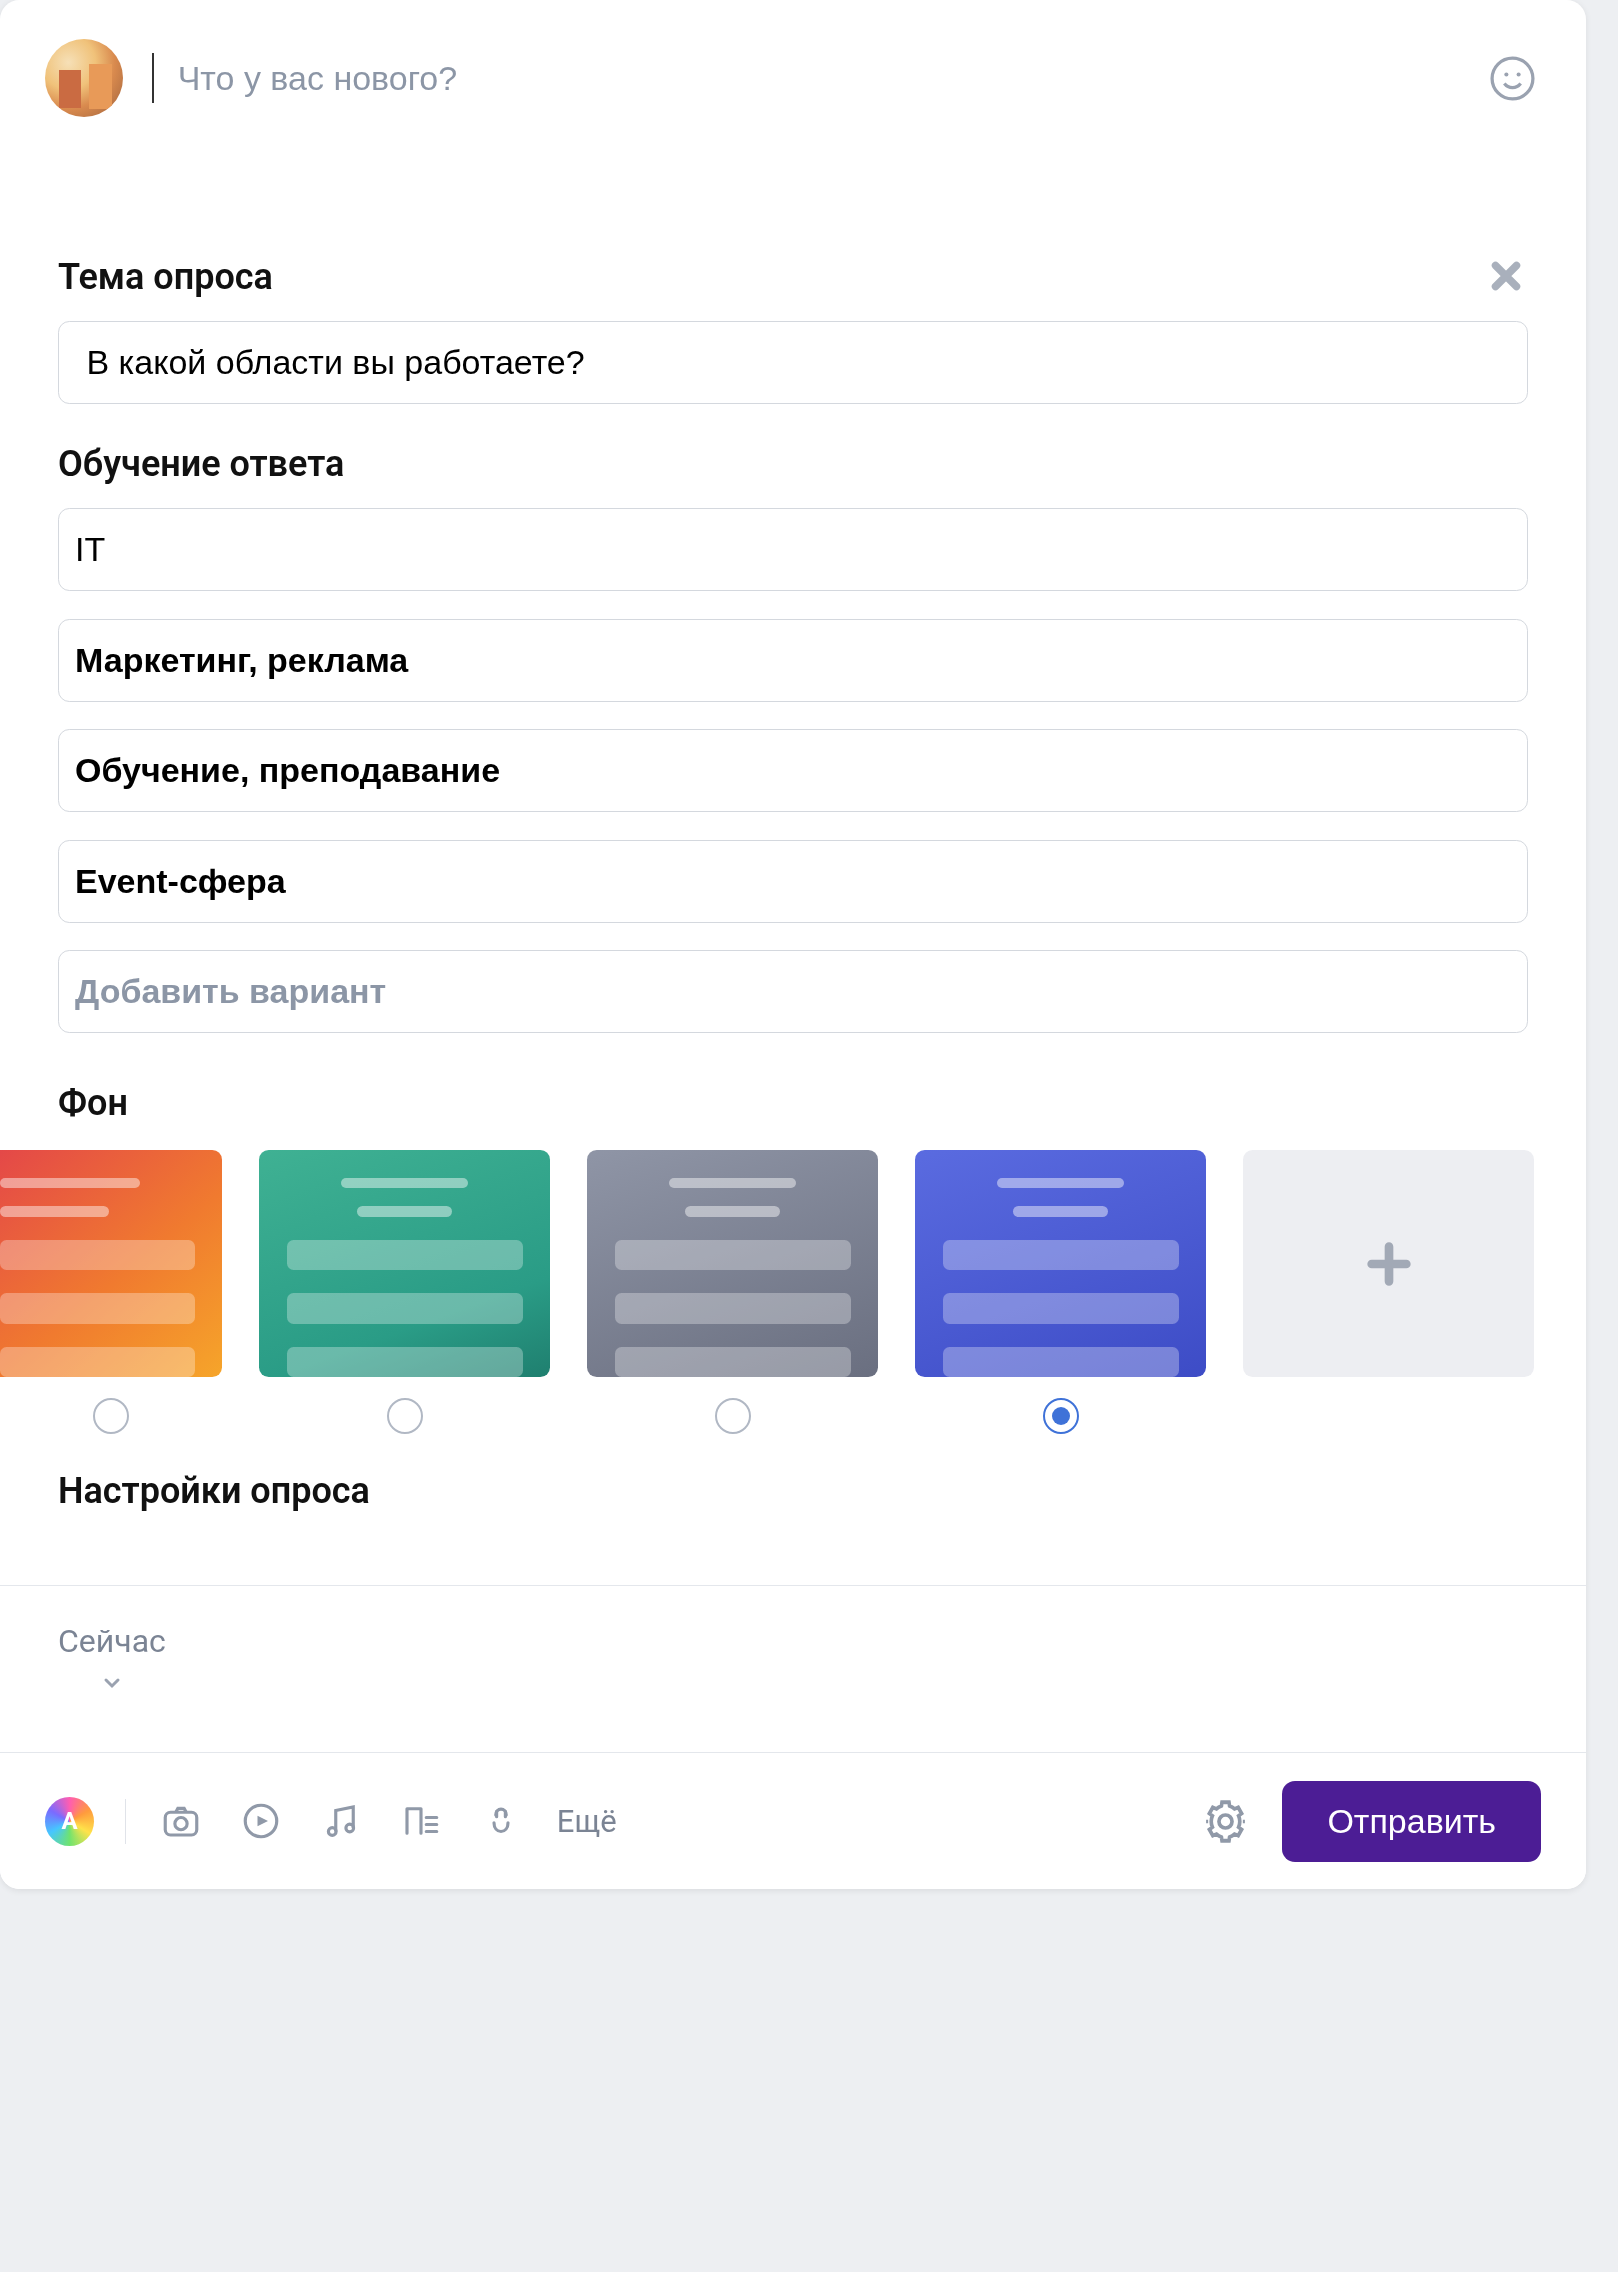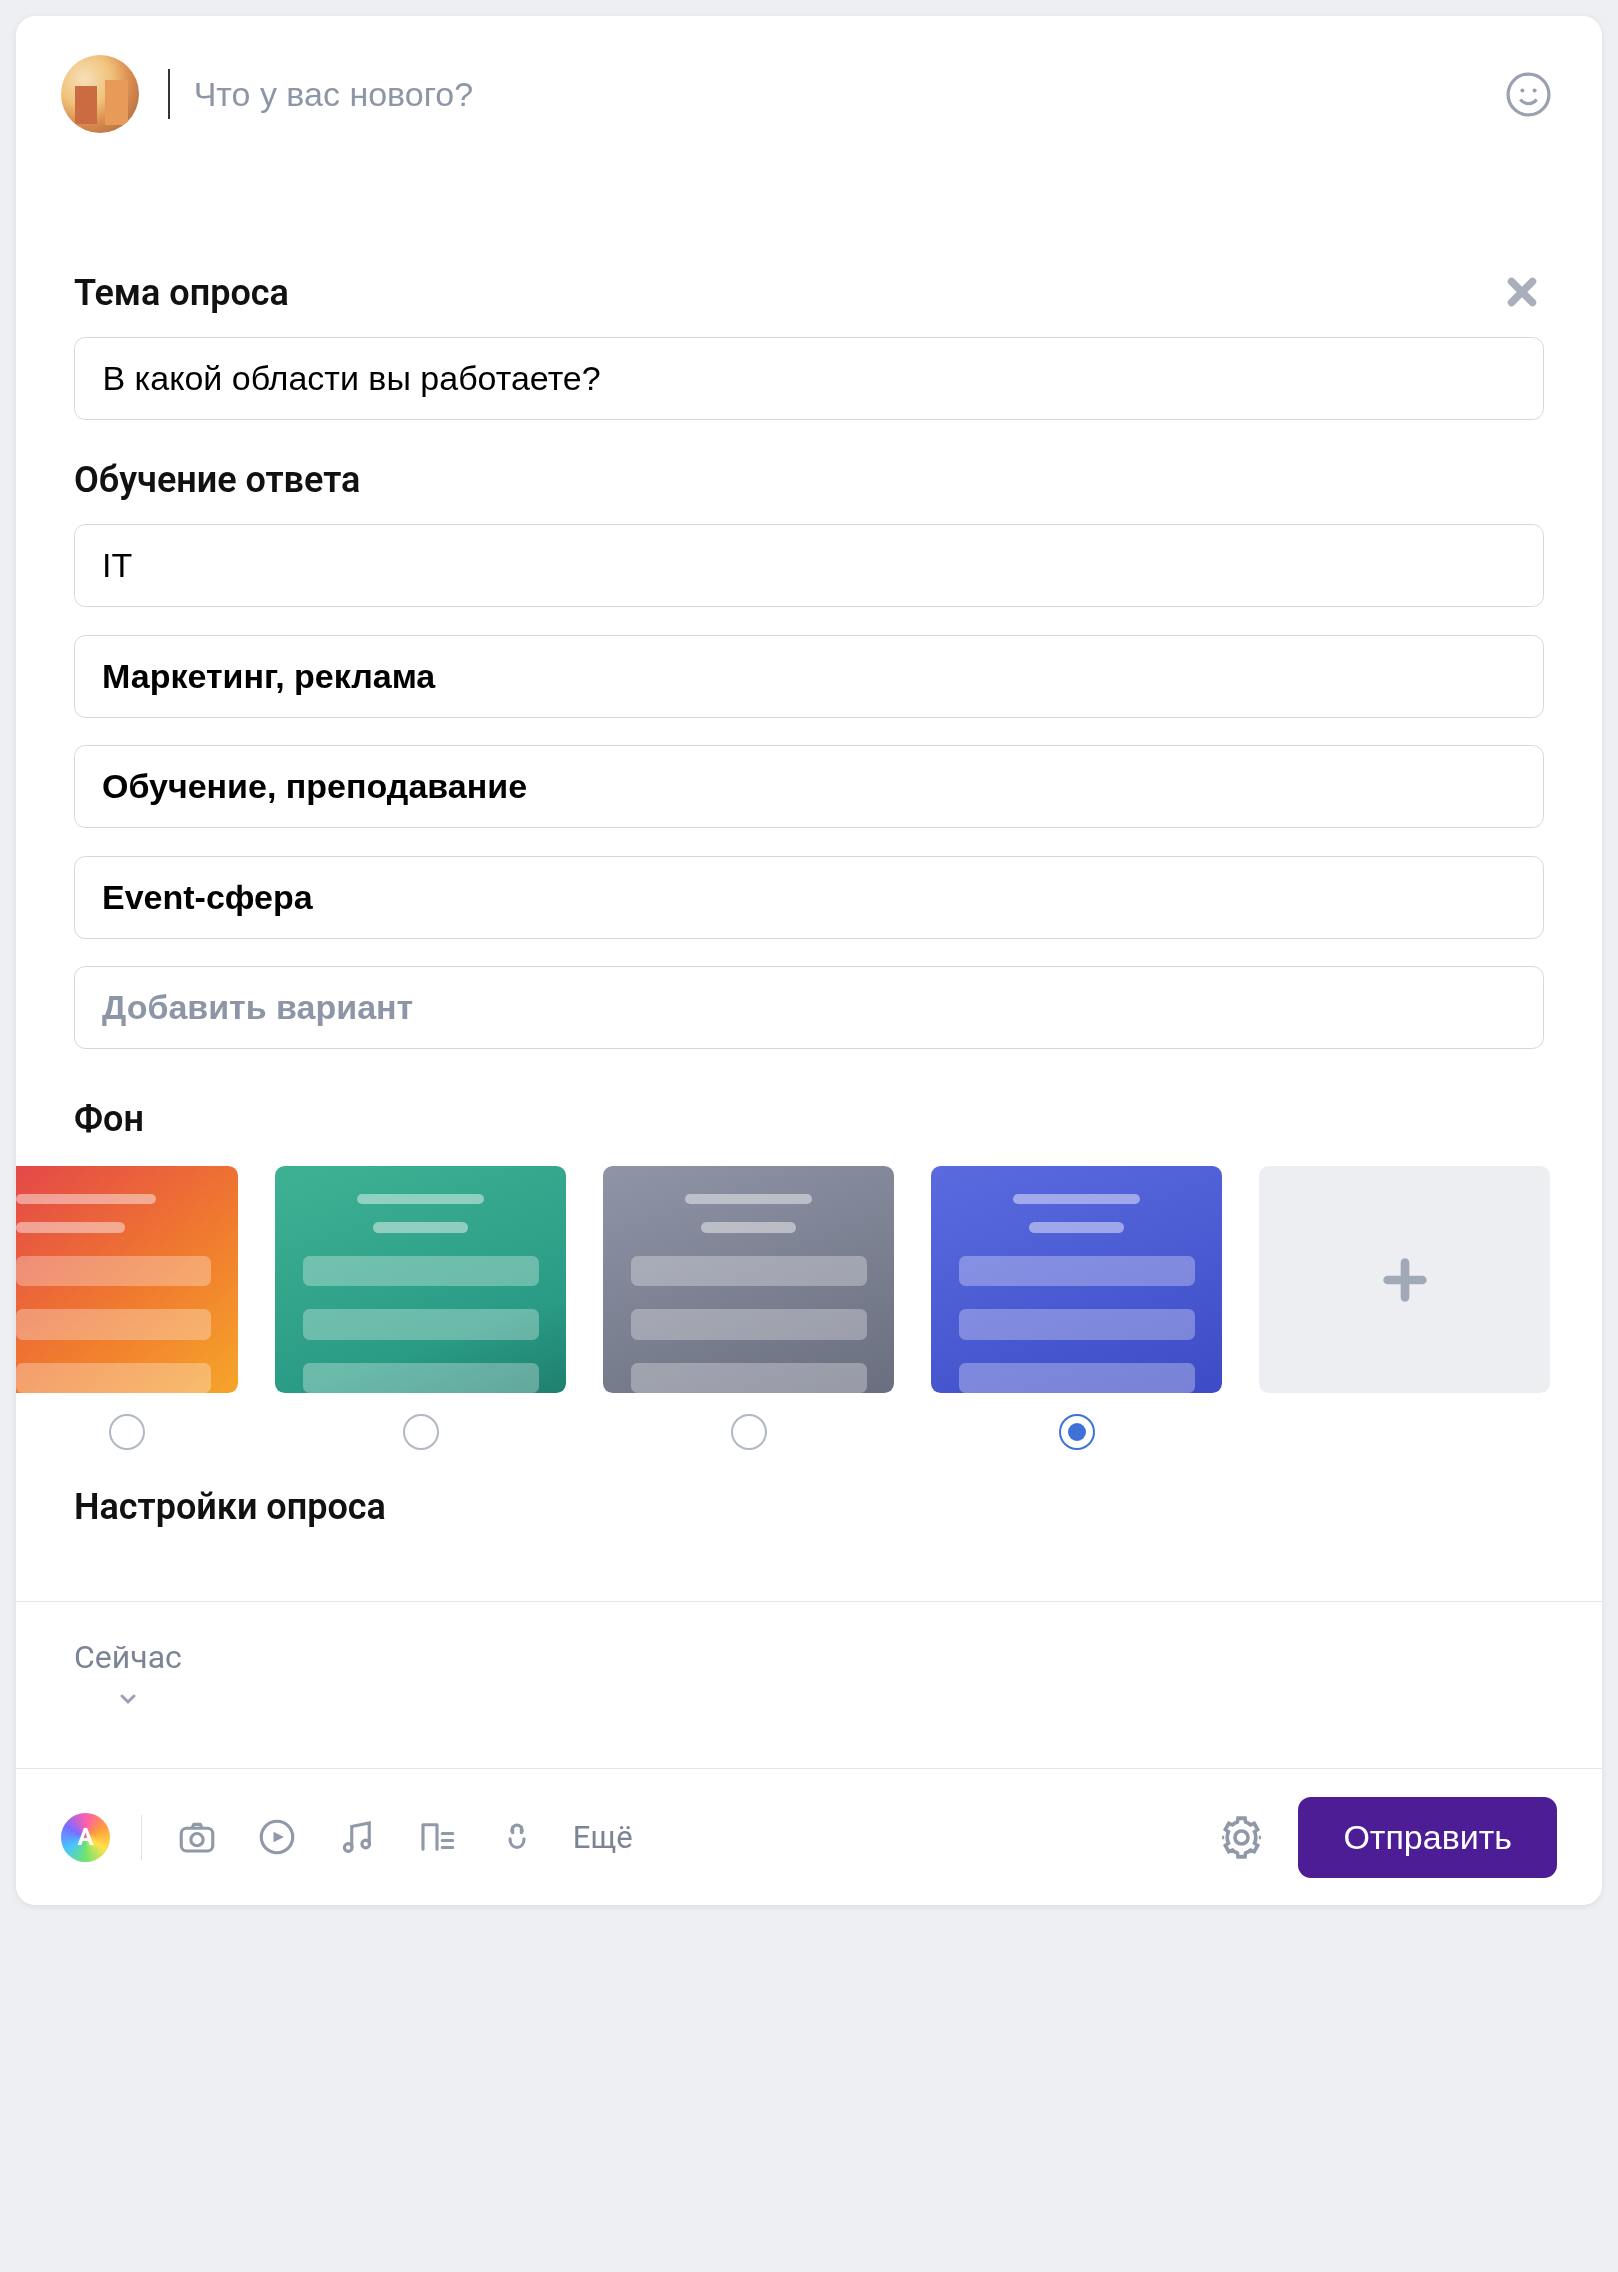--- a/index.html
+++ b/index.html
@@ -6,21 +6,20 @@
   html, body {
     width: 1619px;
     height: 2273px;
     font-family: -apple-system, BlinkMacSystemFont, "Segoe UI", Roboto, Helvetica, Arial, sans-serif;
     background: #edeff2;
     color: #000;
   }
   .card {
     position: relative;
     width: 1586px;
-    margin: 16px;
     background: #fff;
     border-radius: 19.4px;
     box-shadow: 0 1.6px 6.5px rgba(0,0,0,0.08);
     overflow: hidden;
   }
 
   
   .composer-row {
     display: flex;
     align-items: center;
@@ -101,21 +100,21 @@
     font-size: 36px;
     font-weight: 600;
     color: #111;
     margin-top: 39px;
   }
   .answer-field {
     width: 100%;
     margin-top: 23px;
     border: 0.8px solid #d4d8de;
     border-radius: 11.3px;
-    padding: 21px 27px;
+    padding: 21px 16px;
     font-size: 34px;
     color: #000;
     outline: none;
     background:#fff;
   }
   .answer-field::placeholder { color: #8c96a6; }
   .answer-field + .answer-field { margin-top: 27.5px; font-weight: bold; }
 
   
   .bg-row {

